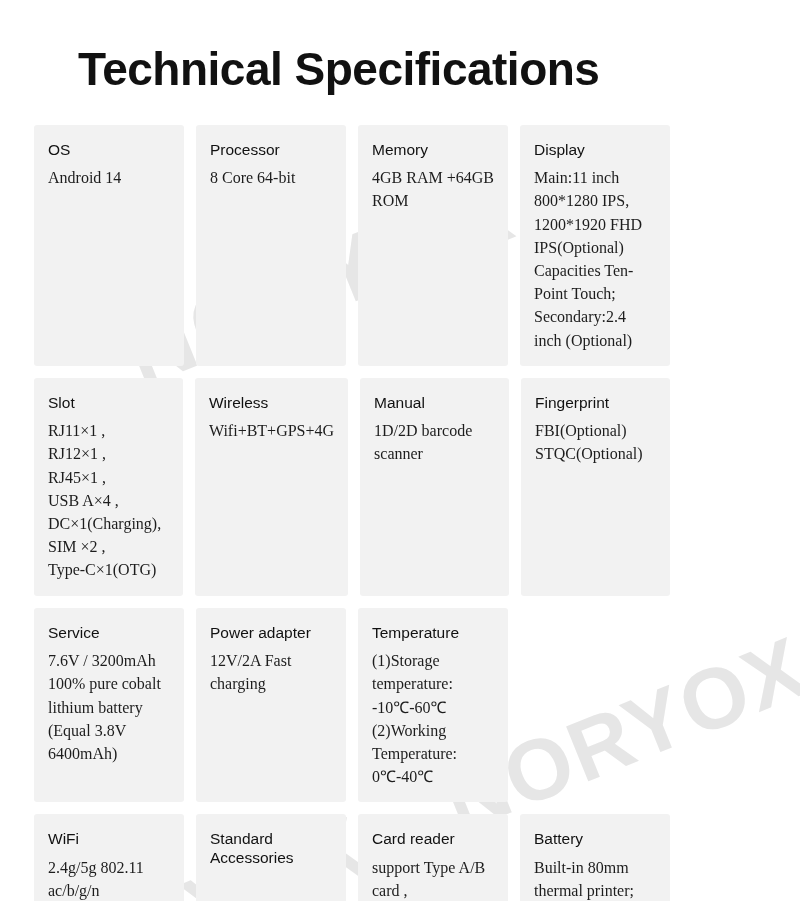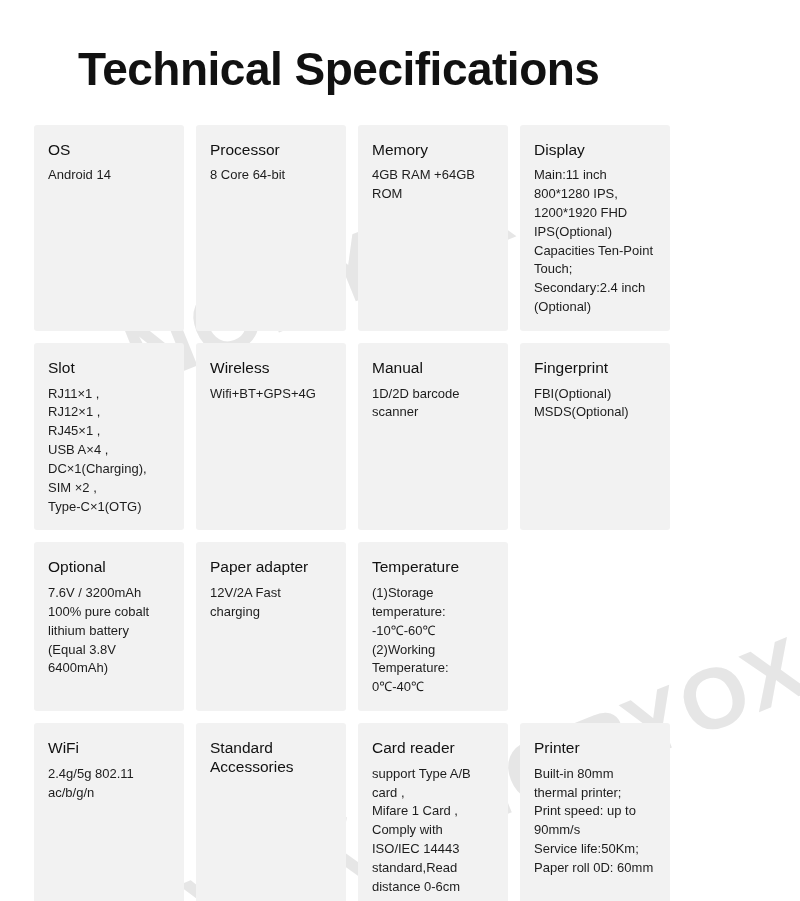--- a/index.html
+++ b/index.html
@@ -78,24 +78,25 @@
     box-sizing: border-box;
   }
   .card-title {
     font-size: 15.5px;
     font-weight: 400;
     color: #111111;
     margin-bottom: 7px;
     line-height: 1.2;
   }
   .card-body {
-    font-size: 13px;
+    font-size: 16px;
     line-height: 1.45;
     color: #1d1d1d;
     white-space: pre-line;
+    font-family: Liberation Serif, serif;
   }
   .row1 .card { min-height: 118px; }
   .row2 .card { min-height: 185px; }
   .row3 .card { min-height: 162px; }
   .row4 .card { min-height: 195px; }
   .row-wrap { margin-bottom: 12px; }
 </style>
 </head>
 <body>
 
@@ -149,35 +150,35 @@
         <div class="card-title">Wireless</div>
         <div class="card-body">Wifi+BT+GPS+4G</div>
       </div>
       <div class="card">
         <div class="card-title">Manual</div>
         <div class="card-body">1D/2D barcode scanner</div>
       </div>
       <div class="card">
         <div class="card-title">Fingerprint</div>
         <div class="card-body">FBI(Optional)
-MSDS(Optional)</div>
+STQC(Optional)</div>
       </div>
     </div>
   </div>
 
   <div class="row-wrap row3">
     <div class="grid">
       <div class="card">
-        <div class="card-title">Optional</div>
+        <div class="card-title">Service</div>
         <div class="card-body">7.6V / 3200mAh
 100% pure cobalt lithium battery
 (Equal 3.8V 6400mAh)</div>
       </div>
       <div class="card">
-        <div class="card-title">Paper adapter</div>
+        <div class="card-title">Power adapter</div>
         <div class="card-body">12V/2A Fast charging</div>
       </div>
       <div class="card">
         <div class="card-title">Temperature</div>
         <div class="card-body">(1)Storage temperature:
  -10℃-60℃
 (2)Working Temperature:
 0℃-40℃</div>
       </div>
     </div>
@@ -193,21 +194,21 @@
         <div class="card-title">Standard Accessories</div>
       </div>
       <div class="card">
         <div class="card-title">Card reader</div>
         <div class="card-body">support Type A/B card ,
 Mifare 1 Card ,
 Comply with ISO/IEC 14443
 standard,Read distance 0-6cm</div>
       </div>
       <div class="card">
-        <div class="card-title">Printer</div>
+        <div class="card-title">Battery</div>
         <div class="card-body">Built-in 80mm thermal printer;
 Print speed: up to 90mm/s
 Service life:50Km;
 Paper roll 0D: 60mm</div>
       </div>
     </div>
   </div>
 
 </div>
 

